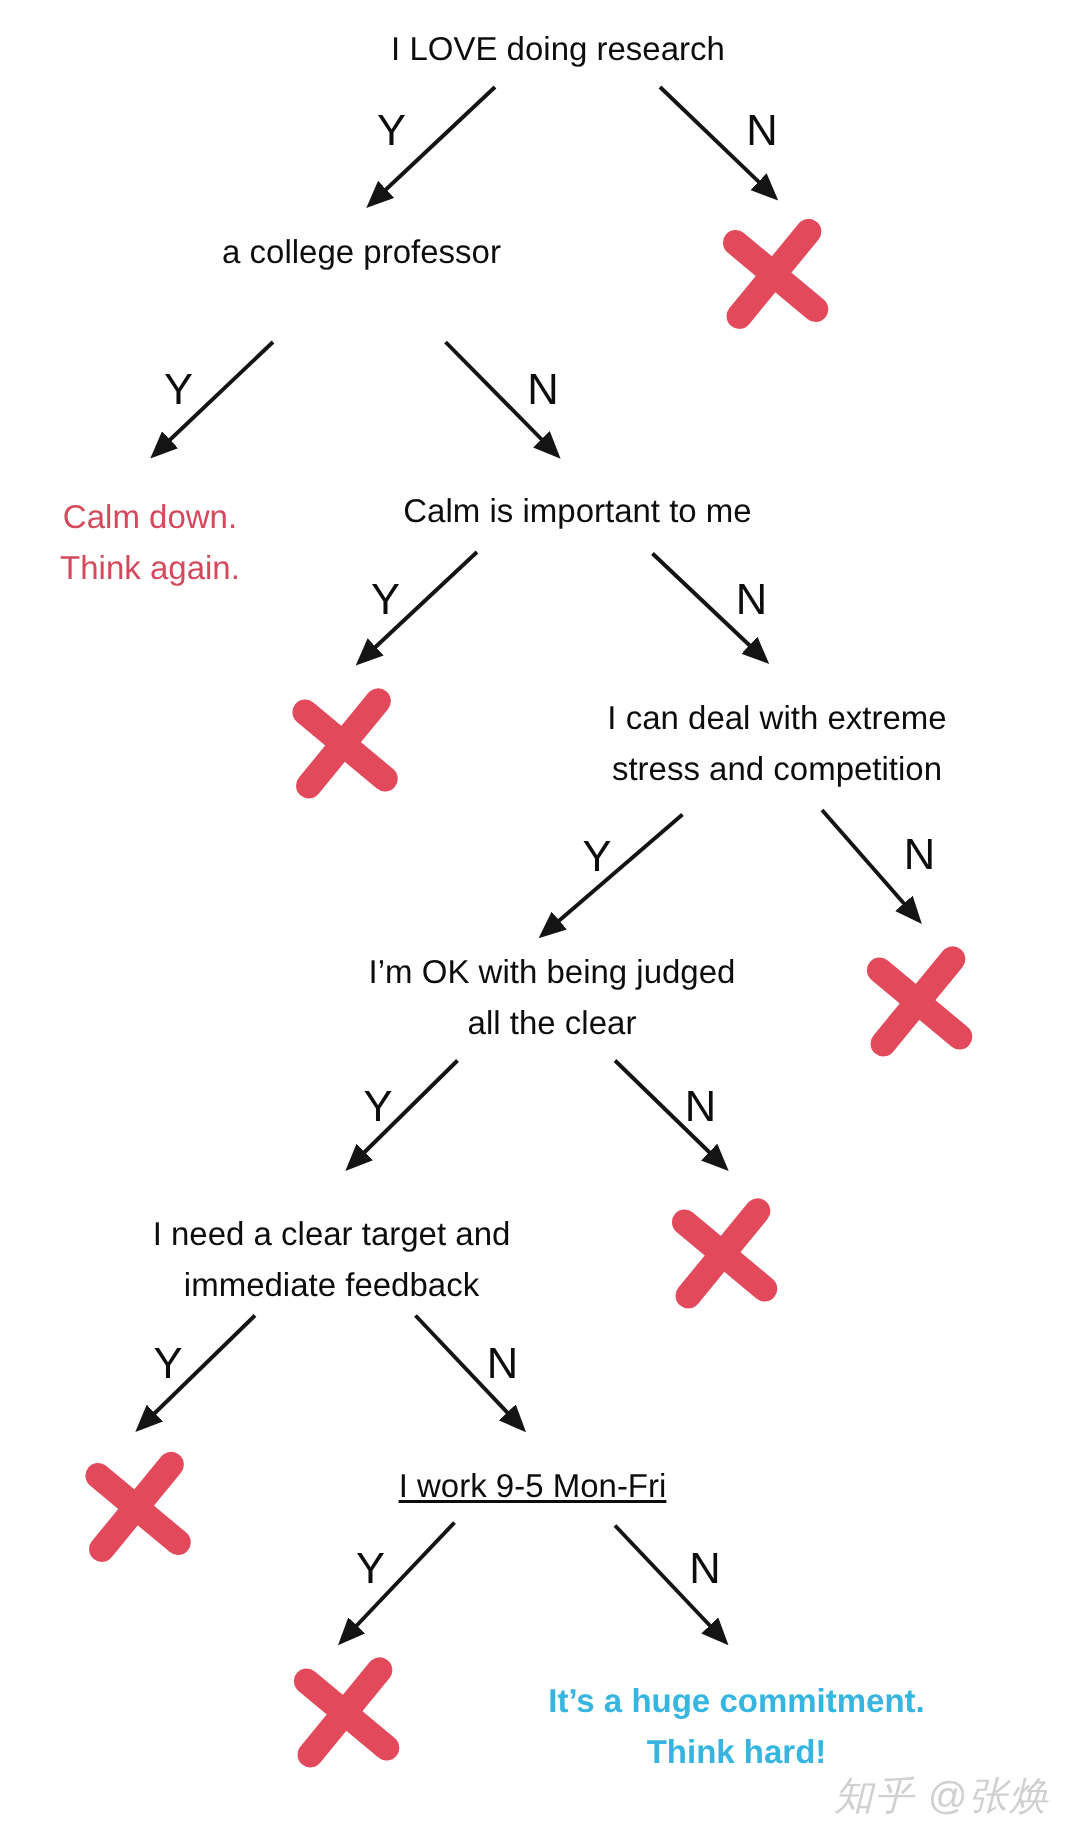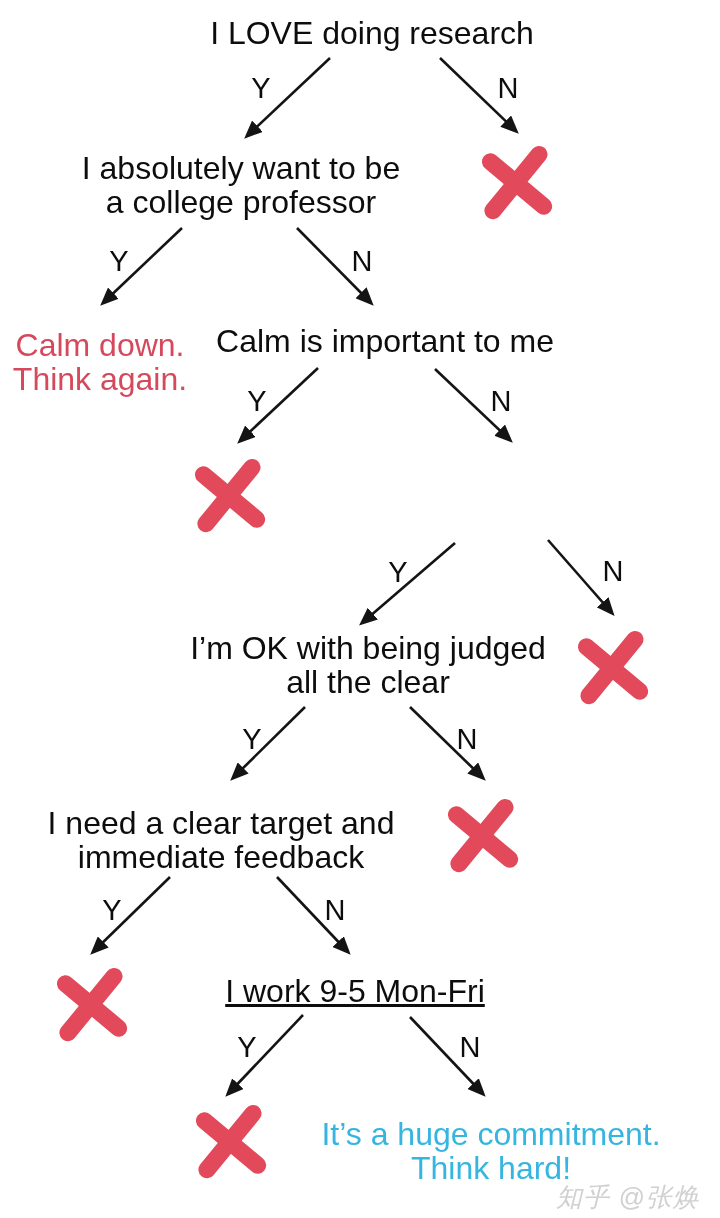--- a/index.html
+++ b/index.html
@@ -18,32 +18,32 @@
   }
   .arrow-layer line {
     stroke: #141414;
     stroke-width: 2.6;
   }
   .node {
     position: absolute;
     transform: translateX(-50%);
     text-align: center;
     white-space: nowrap;
-    font-size: 32px;
+    font-size: 22px;
     line-height: 34px;
     color: var(--node_text, #0d0d0d);
   }
   .edge-label {
     position: absolute;
     transform: translate(-50%, -50%);
     font-size: 29px;
     color: var(--node_text, #0d0d0d);
   }
   .outcome-warning { color: var(--warning_text, #d5495d); }
-  .outcome-highlight { color: var(--highlight_text, #35b5df); font-weight: normal; }
+  .outcome-highlight { color: var(--highlight_text, #35b5df); font-weight: bold; }
   .xmark {
     position: absolute;
     width: 84px; height: 84px;
     transform: rotate(-4deg);
   }
   .xmark line {
     stroke: var(--x_mark, #e24a5c);
     stroke-width: 17;
     stroke-linecap: round;
   }
@@ -82,28 +82,31 @@
     <line x1="277" y1="877" x2="348" y2="952" marker-end="url(#ah)"></line>
     <line x1="303" y1="1015" x2="228" y2="1094" marker-end="url(#ah)"></line>
     <line x1="410" y1="1017" x2="483" y2="1094" marker-end="url(#ah)"></line>
   </svg>
 
   <div class="node" style="left:372px; top:16px;">
     <div>I LOVE doing research</div>
   </div>
 
   <div class="node" style="left:241px; top:151px;">
-    <div>I absolutely want to be</div>
     <div>a college professor</div>
   </div>
 
   <div class="node" style="left:385px; top:324px;">
     <div>Calm is important to me</div>
   </div>
 
+  <div class="node" style="left:518px; top:462px;">
+    <div>I can deal with extreme</div>
+    <div>stress and competition</div>
+  </div>
 
   <div class="node" style="left:368px; top:631px;">
     <div>I’m OK with being judged</div>
     <div>all the clear</div>
   </div>
 
   <div class="node" style="left:221px; top:806px;">
     <div>I need a clear target and</div>
     <div>immediate feedback</div>
   </div>

